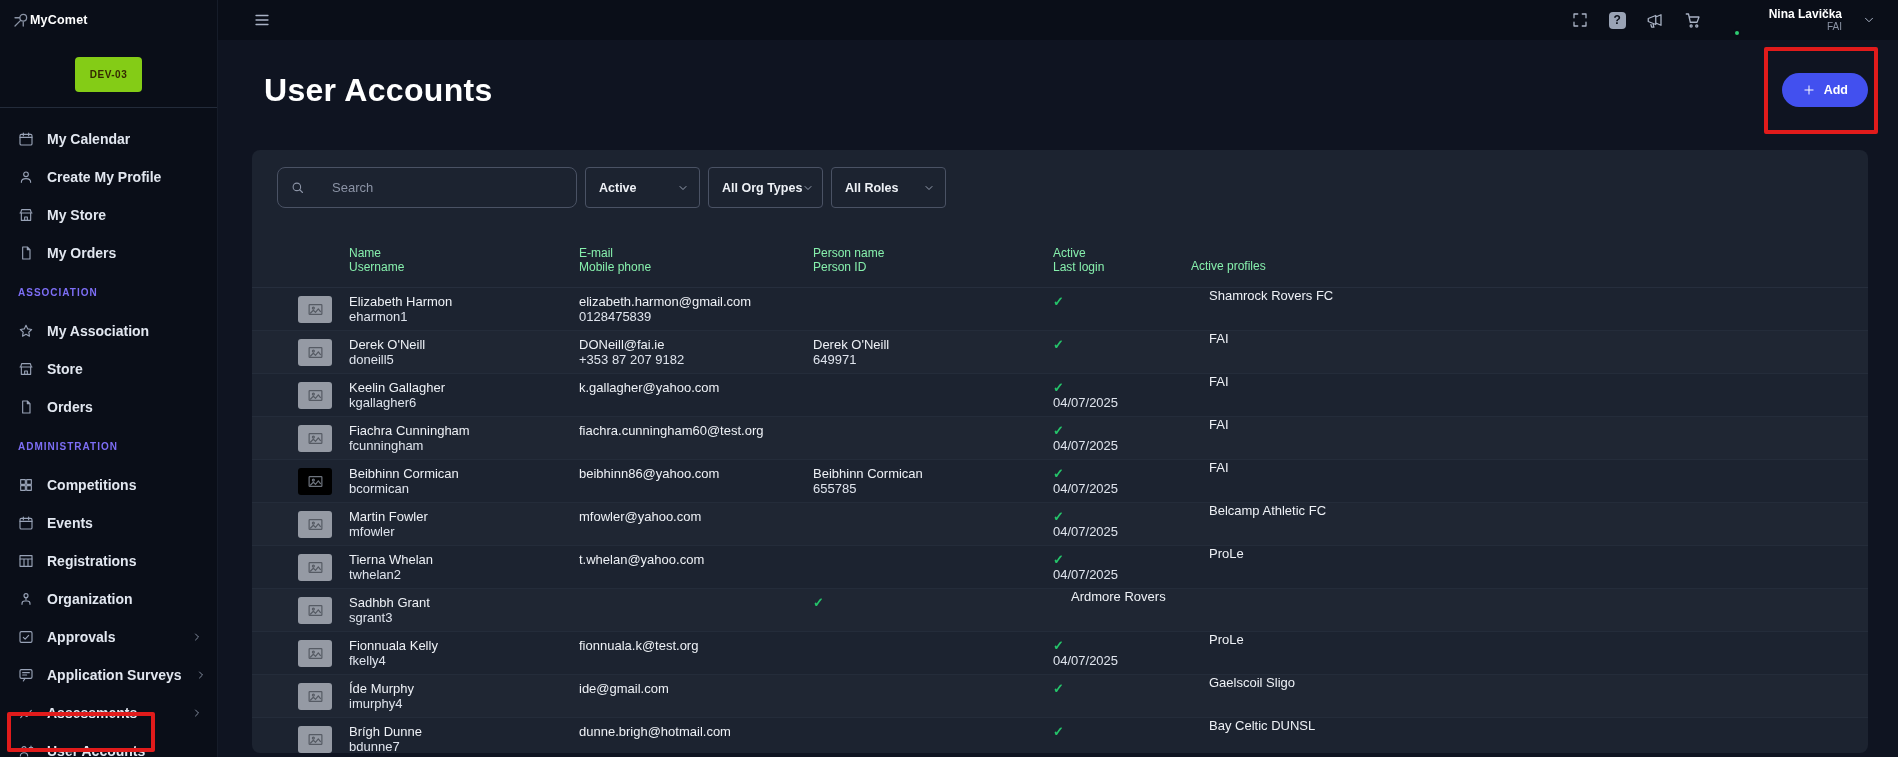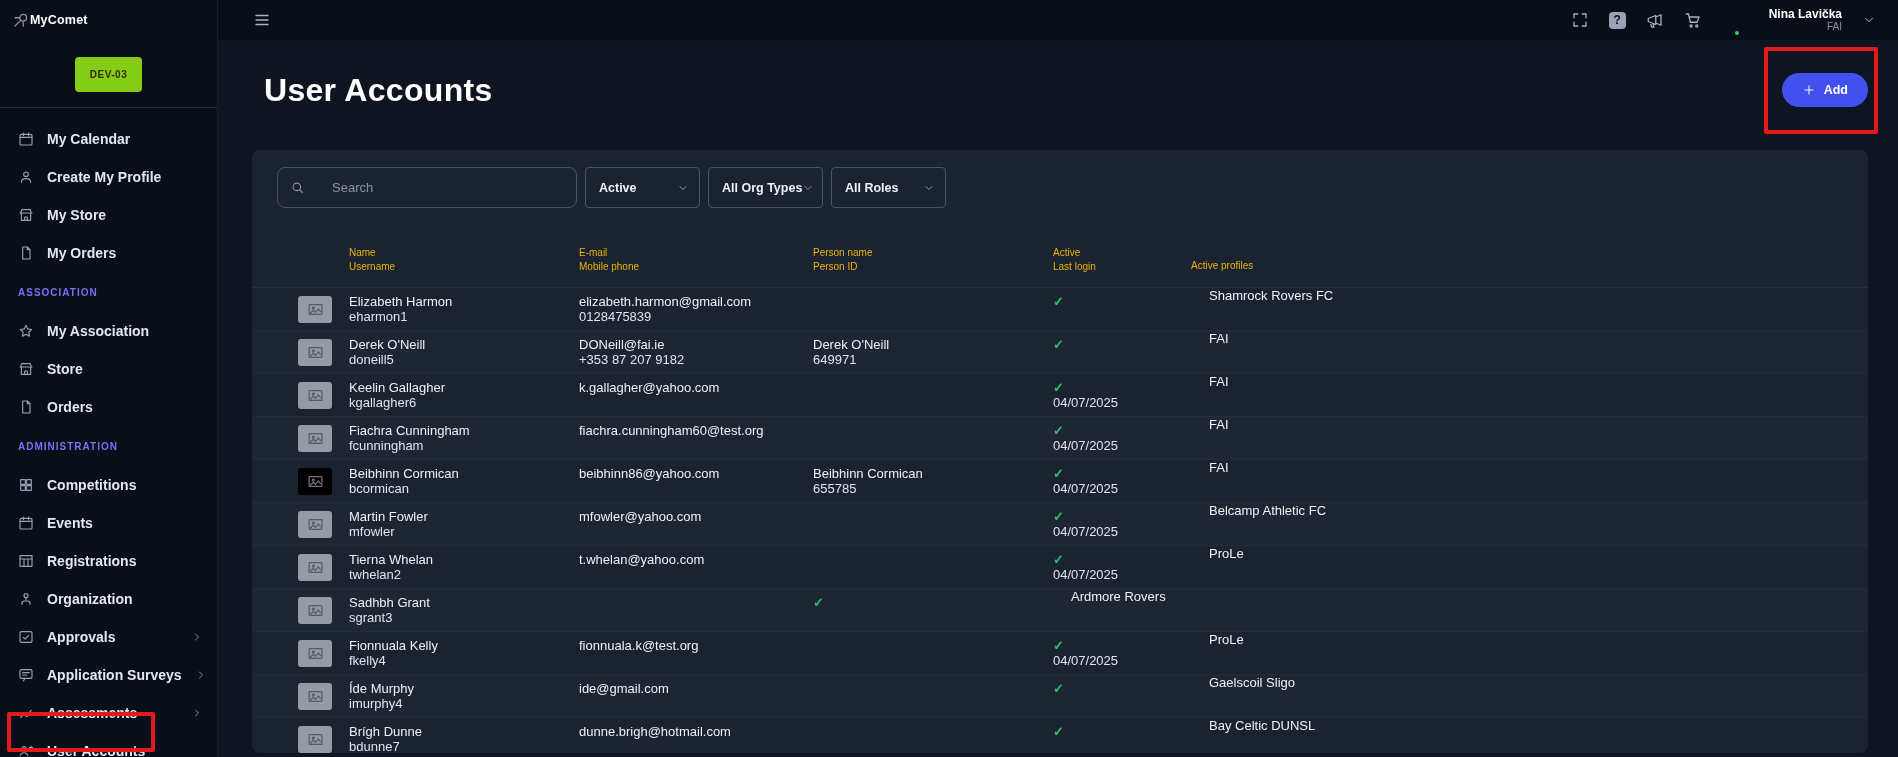--- a/index.html
+++ b/index.html
@@ -57,21 +57,21 @@
   .search-box input { flex: 1; background: transparent; border: none; outline: none; color: #eef1f6; font-size: 13px; font-family: inherit; }
   .search-box input::placeholder { color: #8b93a5; }
   .select { height: 41px; width: 115px; border: 1px solid #4a5264; border-radius: 4px; display: flex; align-items: center; justify-content: space-between; padding: 0 10px 0 13px; cursor: pointer; }
   .select .sel-label { color: #eef1f6; font-size: 12.5px; font-weight: bold; white-space: nowrap; }
   .select .ic { width: 12px; height: 12px; color: #aab3c5; display: flex; }
   .select .ic svg { width: 12px; height: 12px; }
   
   .table { margin-top: 36px; flex: 1; overflow: hidden; display: flex; flex-direction: column; }
   .thead, .tr { display: grid; grid-template-columns: 97px 230px 234px 240px 138px 1fr; padding-right: 20px; }
   .thead { height: 44px; border-bottom: 1px solid #262e3d; flex-shrink: 0; }
-  .th { font-size: 10px; color: #eab308; line-height: 14px; padding-top: 2px; }
+  .th { font-size: 12px; color: #86efac; line-height: 14px; padding-top: 2px; }
   .th.single { padding-top: 15px; }
   .tr { height: 43px; border-bottom: 1px solid #242c3a; }
   .tr:nth-child(even) { background: rgba(255,255,255,0.015); }
   .td { padding-top: 6px; font-size: 13px; }
   .l1 { line-height: 15px; color: #eef1f6; white-space: nowrap; }
   .l2 { line-height: 15px; color: #dfe4ed; white-space: nowrap; }
   .td-avatar { padding: 0 0 0 46px; display: flex; align-items: center; }
   .avatar { width: 34px; height: 27px; border-radius: 3px; background: #959aa4; color: #565b64; display: flex; align-items: center; justify-content: center; }
   .avatar svg { width: 17px; height: 17px; }
   .avatar.dark { background: #000000; color: #6e747e; }

